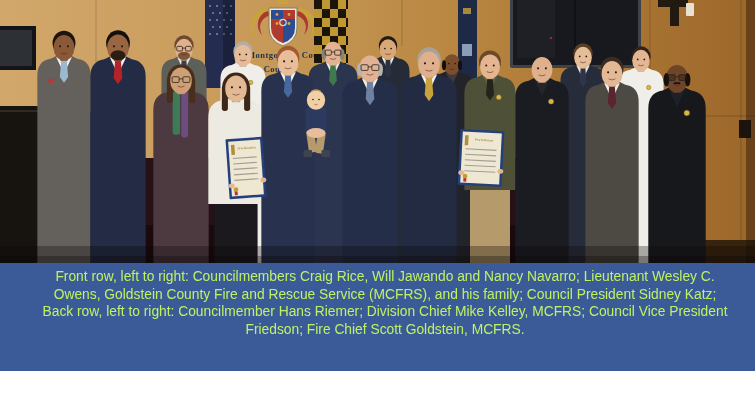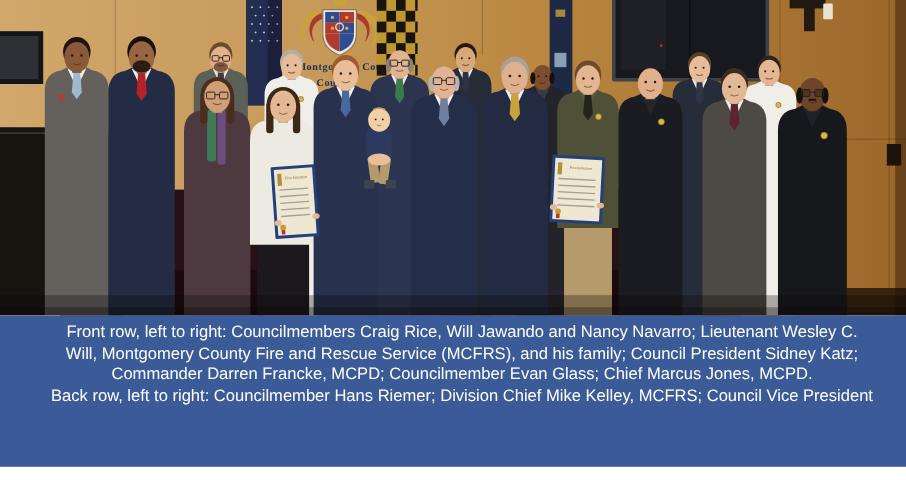--- a/index.html
+++ b/index.html
@@ -1,22 +1,22 @@
 <!DOCTYPE html>
 <html><head>
 <meta charset="utf-8">
 <style>
   html,body{margin:0;padding:0;background:#ffffff;}
   .page{position:relative;width:755px;height:400px;overflow:hidden;background:#fff;
         font-family:"Liberation Sans",sans-serif;}
   .photo-wrap{position:absolute;left:0;top:0;width:755px;height:263px;}
   .photo-wrap svg{display:block;}
-  .caption{position:absolute;left:0;top:263px;width:755px;height:126px;
+  .caption{position:absolute;left:0;top:263px;width:755px;height:108px;
            box-sizing:border-box;padding-top:5px;
-           background:#3b5b98;color:#ffffff;text-align:center;
+           background:#3b5b98;color:#bef264;text-align:center;
            font-size:13.8px;line-height:17.6px;padding-left:15px;}
   .cap-line{white-space:nowrap;}
 </style>
 </head>
 <body>
 
 <div class="page">
 
   <div class="photo-wrap">
     <svg width="755" height="263" viewBox="0 0 755 263">
@@ -431,18 +431,18 @@
           </g>
         </g>
 
       <rect x="0" y="246" width="755" height="17" fill="rgba(10,5,8,0.3)"></rect>
       <rect x="0" y="256" width="755" height="7" fill="rgba(10,5,8,0.3)"></rect>
     </svg>
   </div>
 
   <div class="caption">
     <div class="cap-line">Front row, left to right: Councilmembers Craig Rice, Will Jawando and Nancy Navarro; Lieutenant Wesley C.</div>
-    <div class="cap-line">Will, Montgomery County Fire and Rescue Service (MCFRS), and his family; Council President Sidney Katz;</div>
-    <div class="cap-line">Commander Darren Francke, MCPD; Councilmember Evan Glass; Chief Marcus Jones, MCPD.</div>
+    <div class="cap-line">Owens, Goldstein County Fire and Rescue Service (MCFRS), and his family; Council President Sidney Katz;</div>
     <div class="cap-line">Back row, left to right: Councilmember Hans Riemer; Division Chief Mike Kelley, MCFRS; Council Vice President</div>
+    <div class="cap-line">Friedson; Fire Chief Scott Goldstein, MCFRS.</div>
   </div>
 
 </div>
 
 </body></html>

